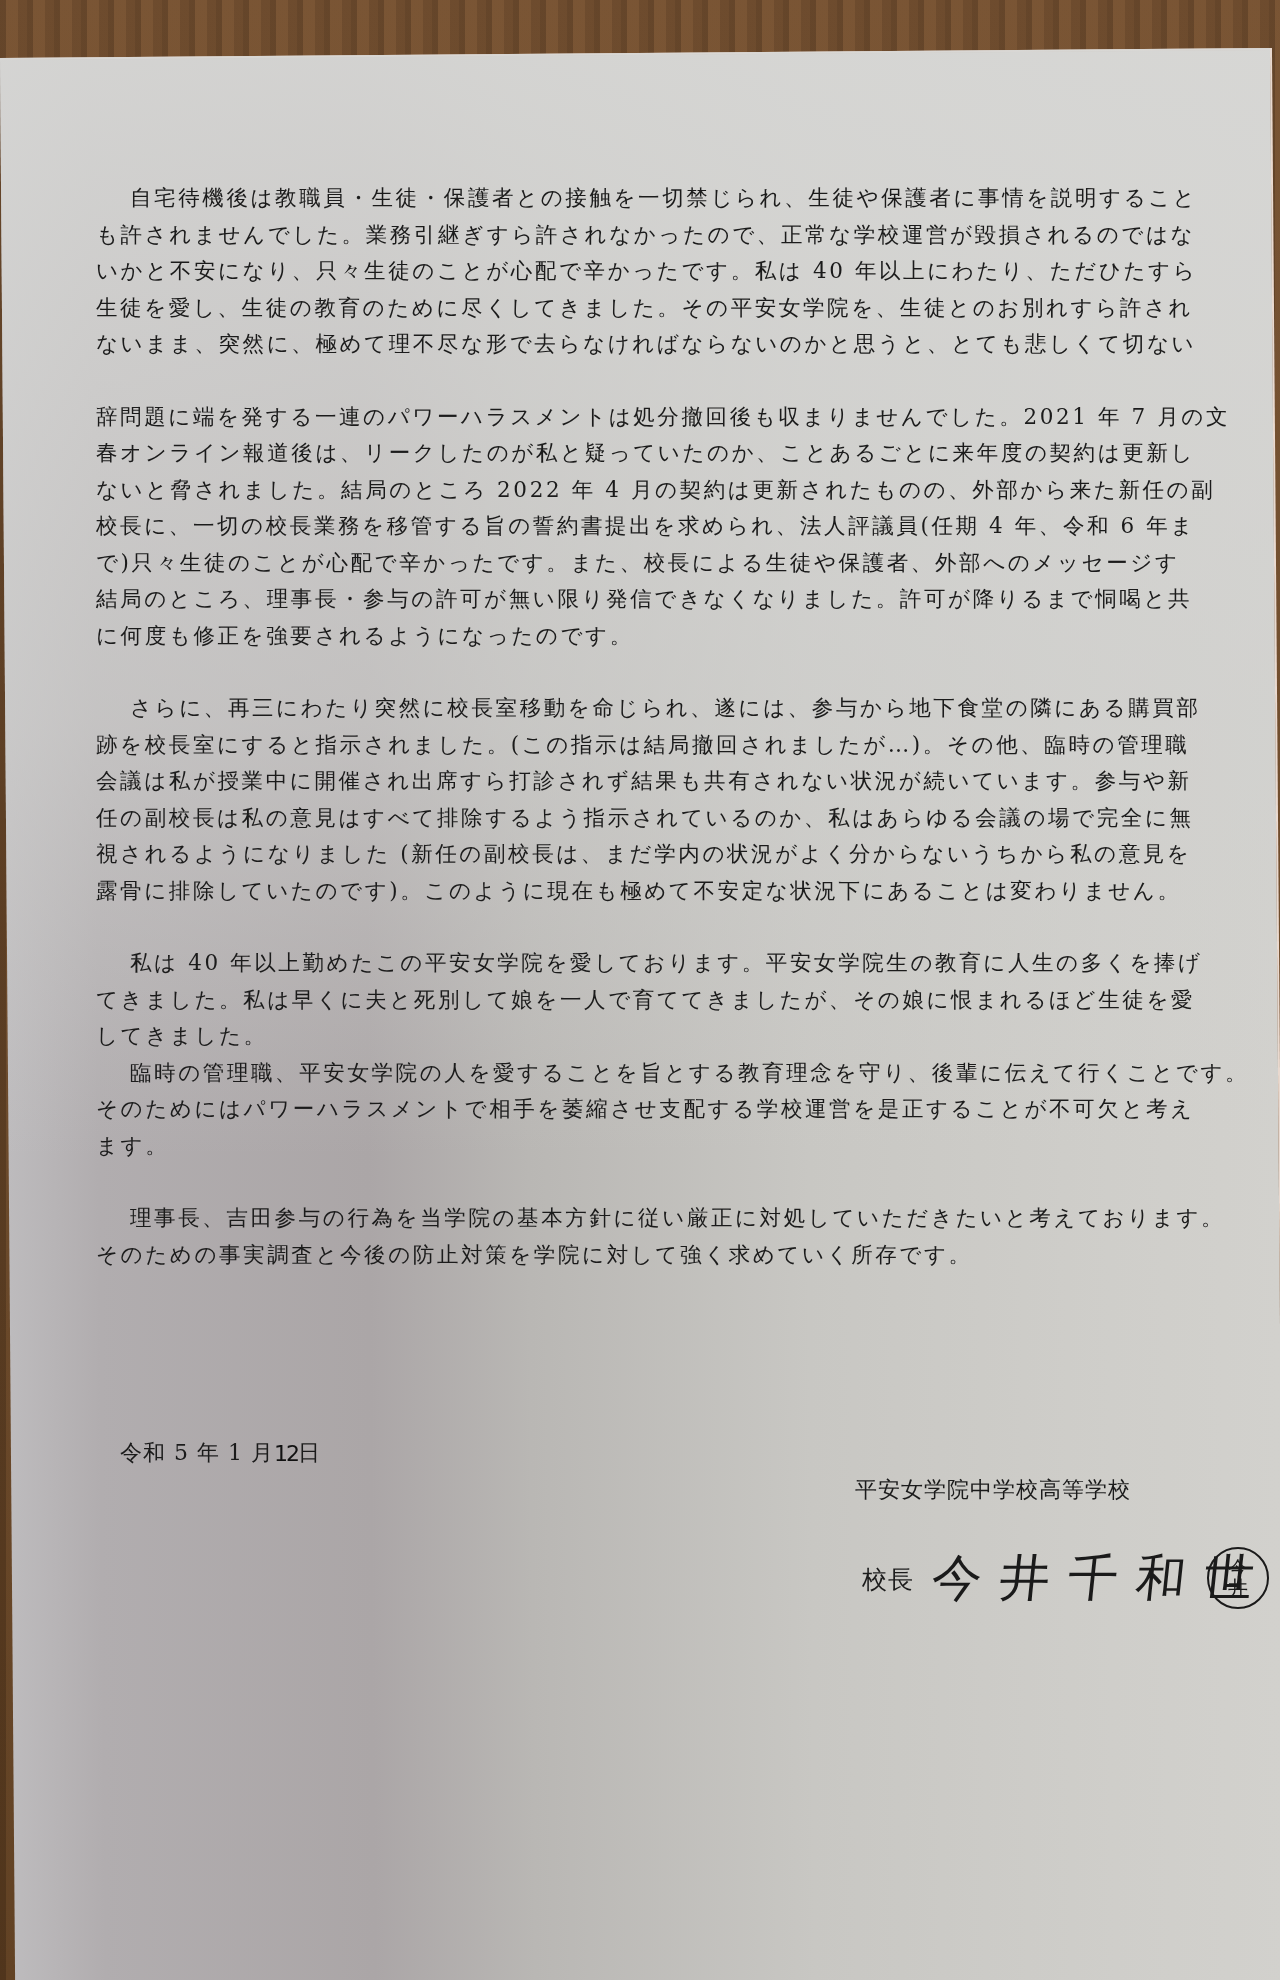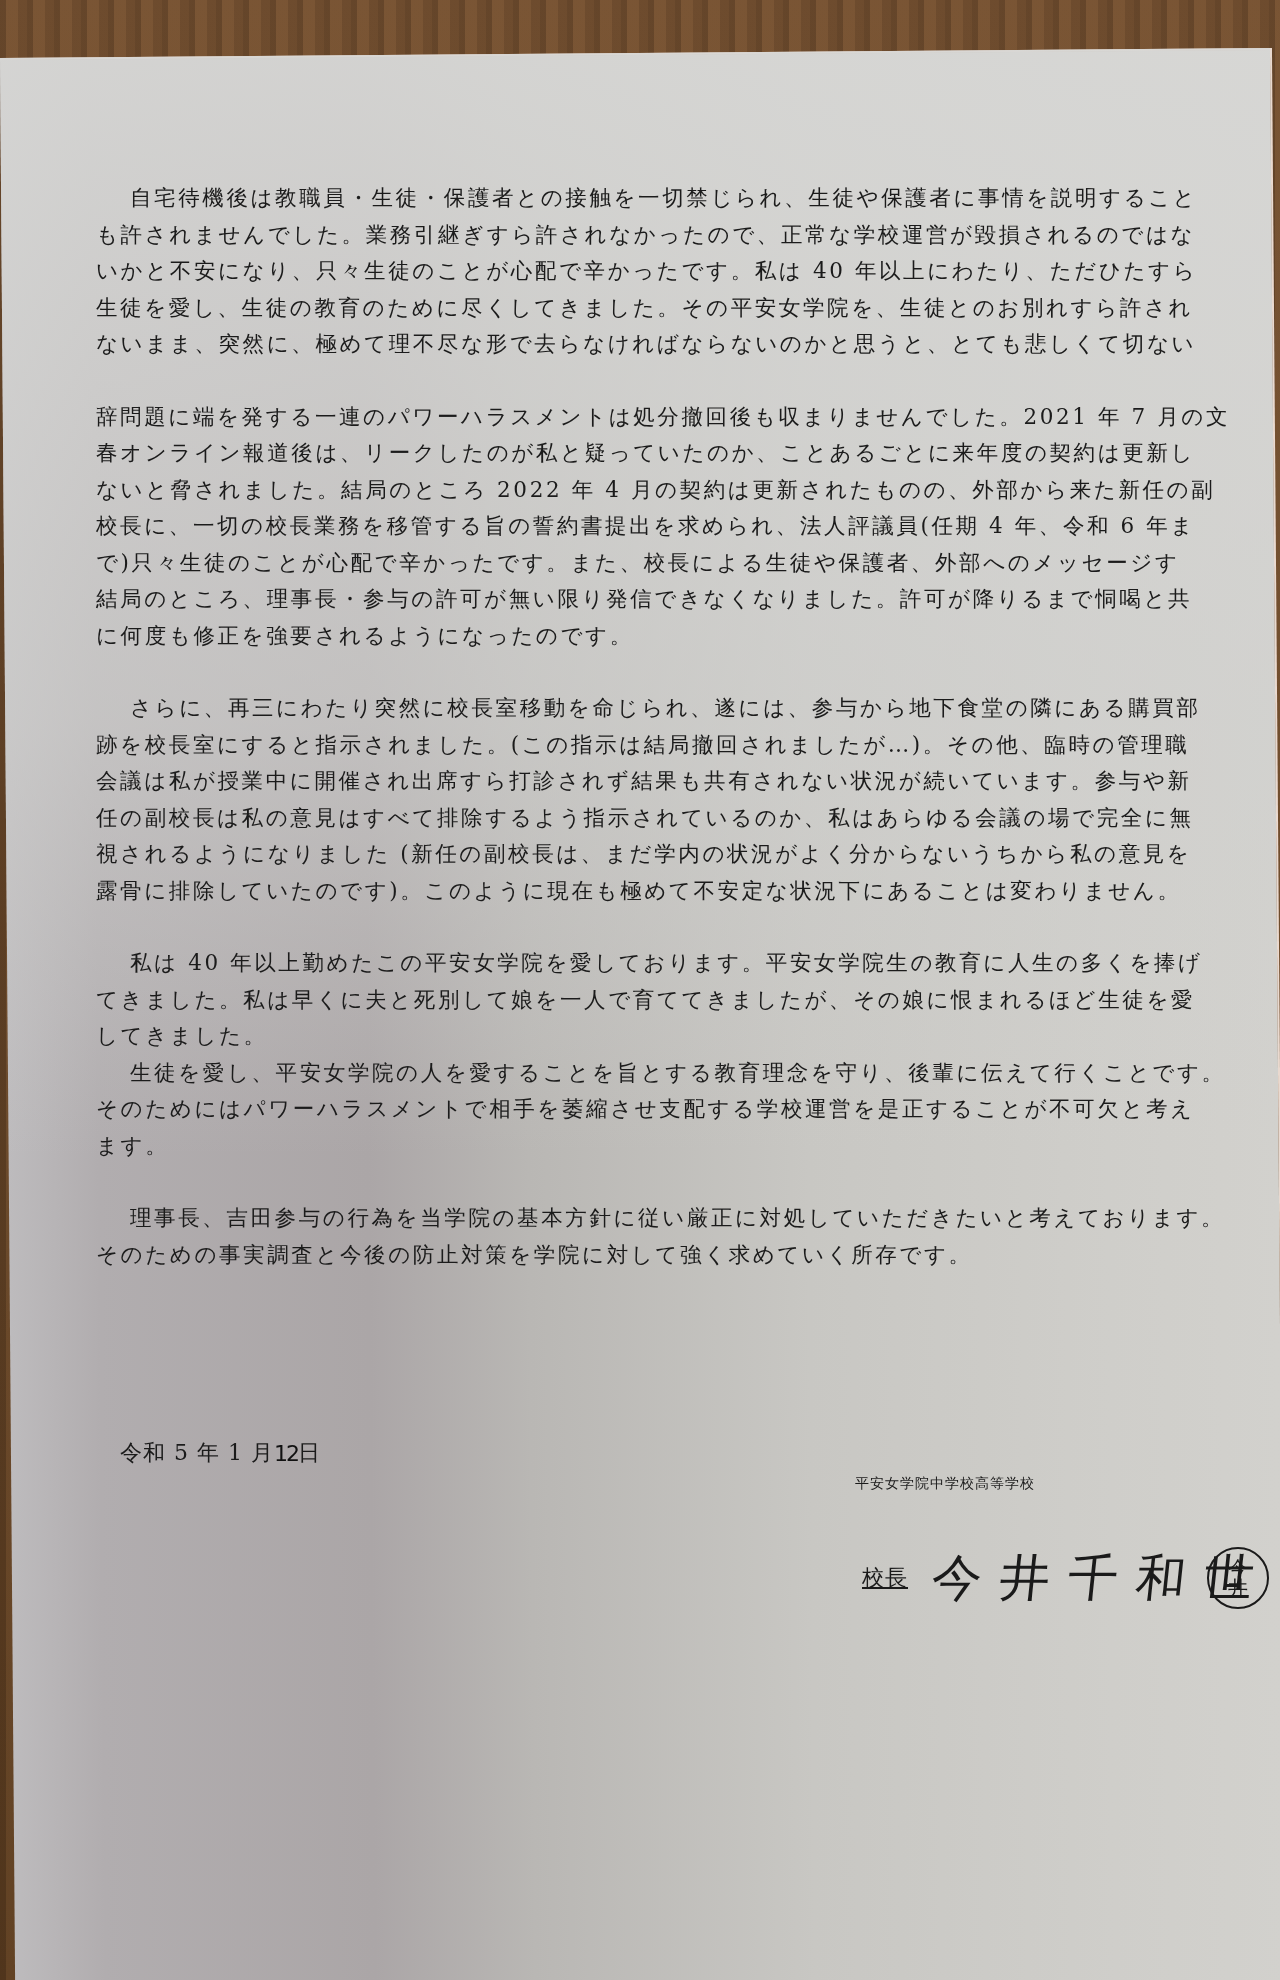--- a/index.html
+++ b/index.html
@@ -38,27 +38,27 @@
     .date {
       position: absolute; left: 120px; top: 1438px; color: #1b1b1b;
       font-size: 22px; letter-spacing: 1px;
     }
     .date .hand {
       font-family: "DejaVu Sans", sans-serif; font-size: 22px; font-weight: normal;
       letter-spacing: -2px; color: #111; position: relative; top: 1px;
     }
     .school {
       position: absolute; left: 855px; top: 1475px; color: #1b1b1b;
-      font-size: 14px; letter-spacing: 1px;
+      font-size: 22px; letter-spacing: 1px;
     }
     .signature-row {
       position: absolute; left: 862px; top: 1545px; height: 80px; width: 420px;
     }
     .title-label {
-      position: absolute; left: 0; top: 18px; font-size: 22px; color: #1b1b1b; letter-spacing: 1px; text-decoration: underline;
+      position: absolute; left: 0; top: 18px; font-size: 25px; color: #1b1b1b; letter-spacing: 1px;
     }
     .handwritten {
       position: absolute; left: 70px; top: 0px; font-family: "DejaVu Sans", sans-serif;
       font-size: 50px; font-weight: 200; letter-spacing: 18px; color: #1a1a1a;
       transform: skewX(-6deg);
     }
     .seal {
       position: absolute; left: 345px; top: 2px; width: 58px; height: 58px;
       border: 2px solid #1a1a1a; border-radius: 50%;
       display: flex; flex-direction: column; align-items: center; justify-content: center;
@@ -94,21 +94,21 @@
     <span class="line">跡を校長室にすると指示されました。(この指示は結局撤回されましたが…)。その他、臨時の管理職</span>
     <span class="line">会議は私が授業中に開催され出席すら打診されず結果も共有されない状況が続いています。参与や新</span>
     <span class="line">任の副校長は私の意見はすべて排除するよう指示されているのか、私はあらゆる会議の場で完全に無</span>
     <span class="line">視されるようになりました (新任の副校長は、まだ学内の状況がよく分からないうちから私の意見を</span>
     <span class="line">露骨に排除していたのです)。このように現在も極めて不安定な状況下にあることは変わりません。</span>
   </p>
   <p class="para">
     <span class="line indent">私は 40 年以上勤めたこの平安女学院を愛しております。平安女学院生の教育に人生の多くを捧げ</span>
     <span class="line">てきました。私は早くに夫と死別して娘を一人で育ててきましたが、その娘に恨まれるほど生徒を愛</span>
     <span class="line">してきました。</span>
-    <span class="line indent">生徒を愛し、平安女学院の人を愛することを旨とする教育理念を守り、後輩に伝えて行くことです。</span>
+    <span class="line indent">臨時の管理職、平安女学院の人を愛することを旨とする教育理念を守り、後輩に伝えて行くことです。</span>
     <span class="line">そのためにはパワーハラスメントで相手を萎縮させ支配する学校運営を是正することが不可欠と考え</span>
     <span class="line">ます。</span>
   </p>
   <p class="para">
     <span class="line indent">理事長、吉田参与の行為を当学院の基本方針に従い厳正に対処していただきたいと考えております。</span>
     <span class="line">そのための事実調査と今後の防止対策を学院に対して強く求めていく所存です。</span>
   </p>
 </div>
 
 <div class="date">

